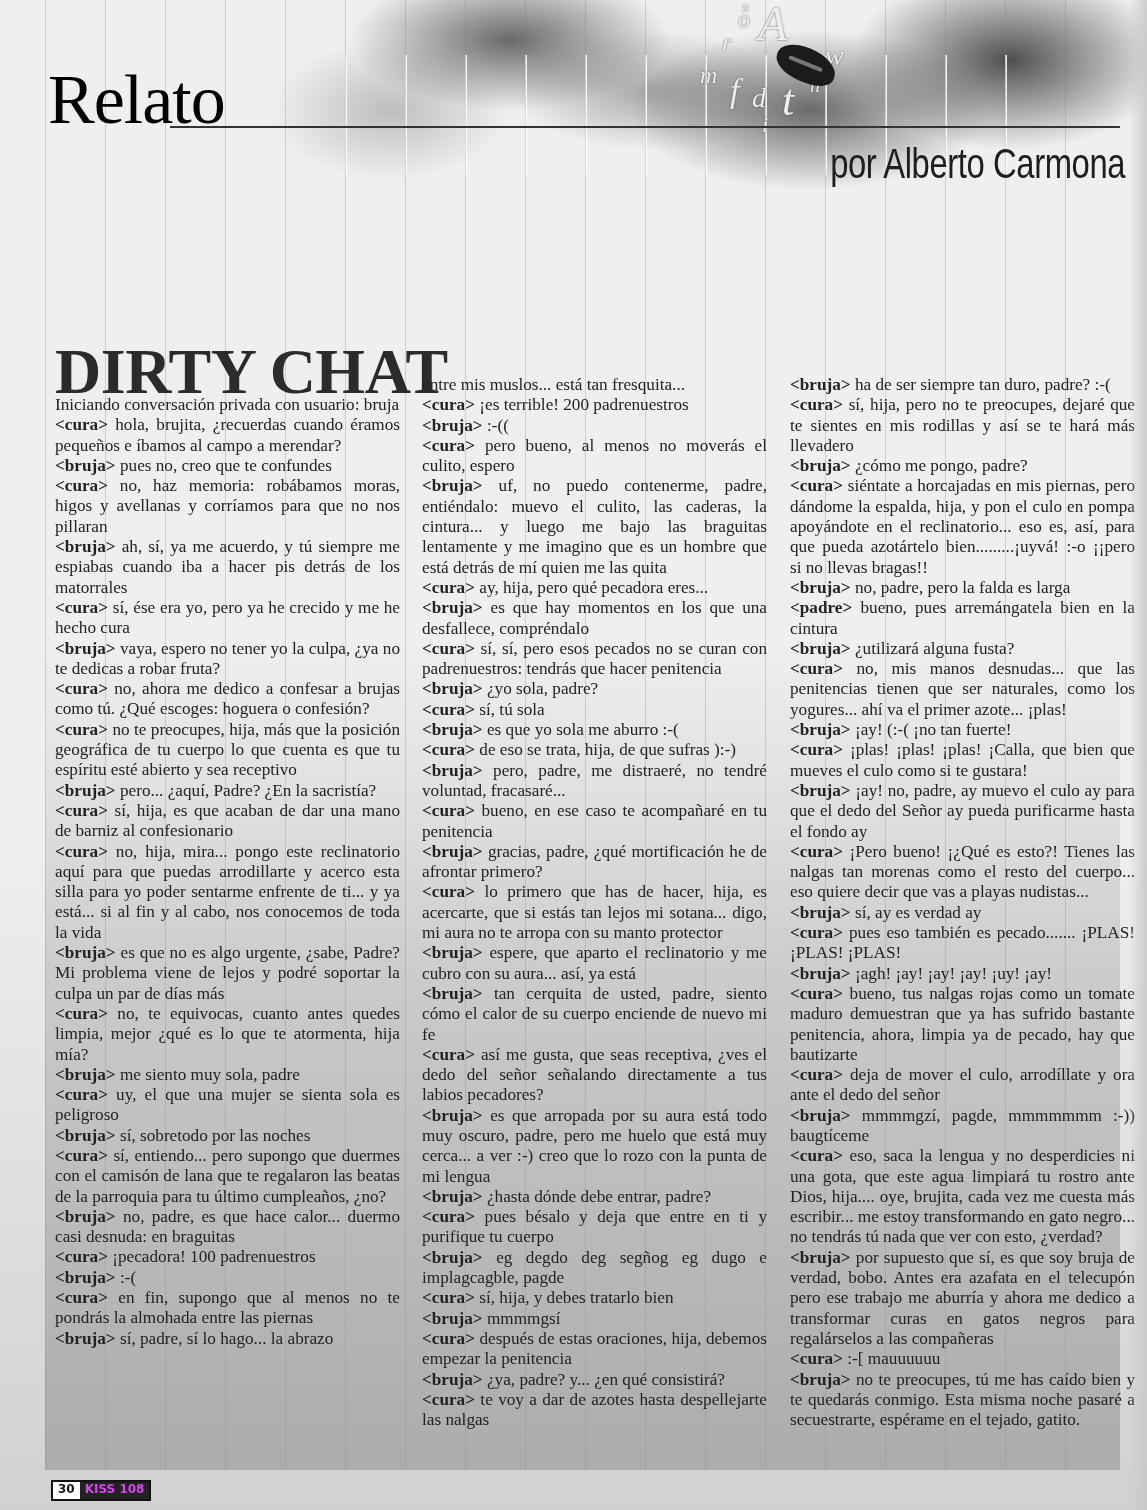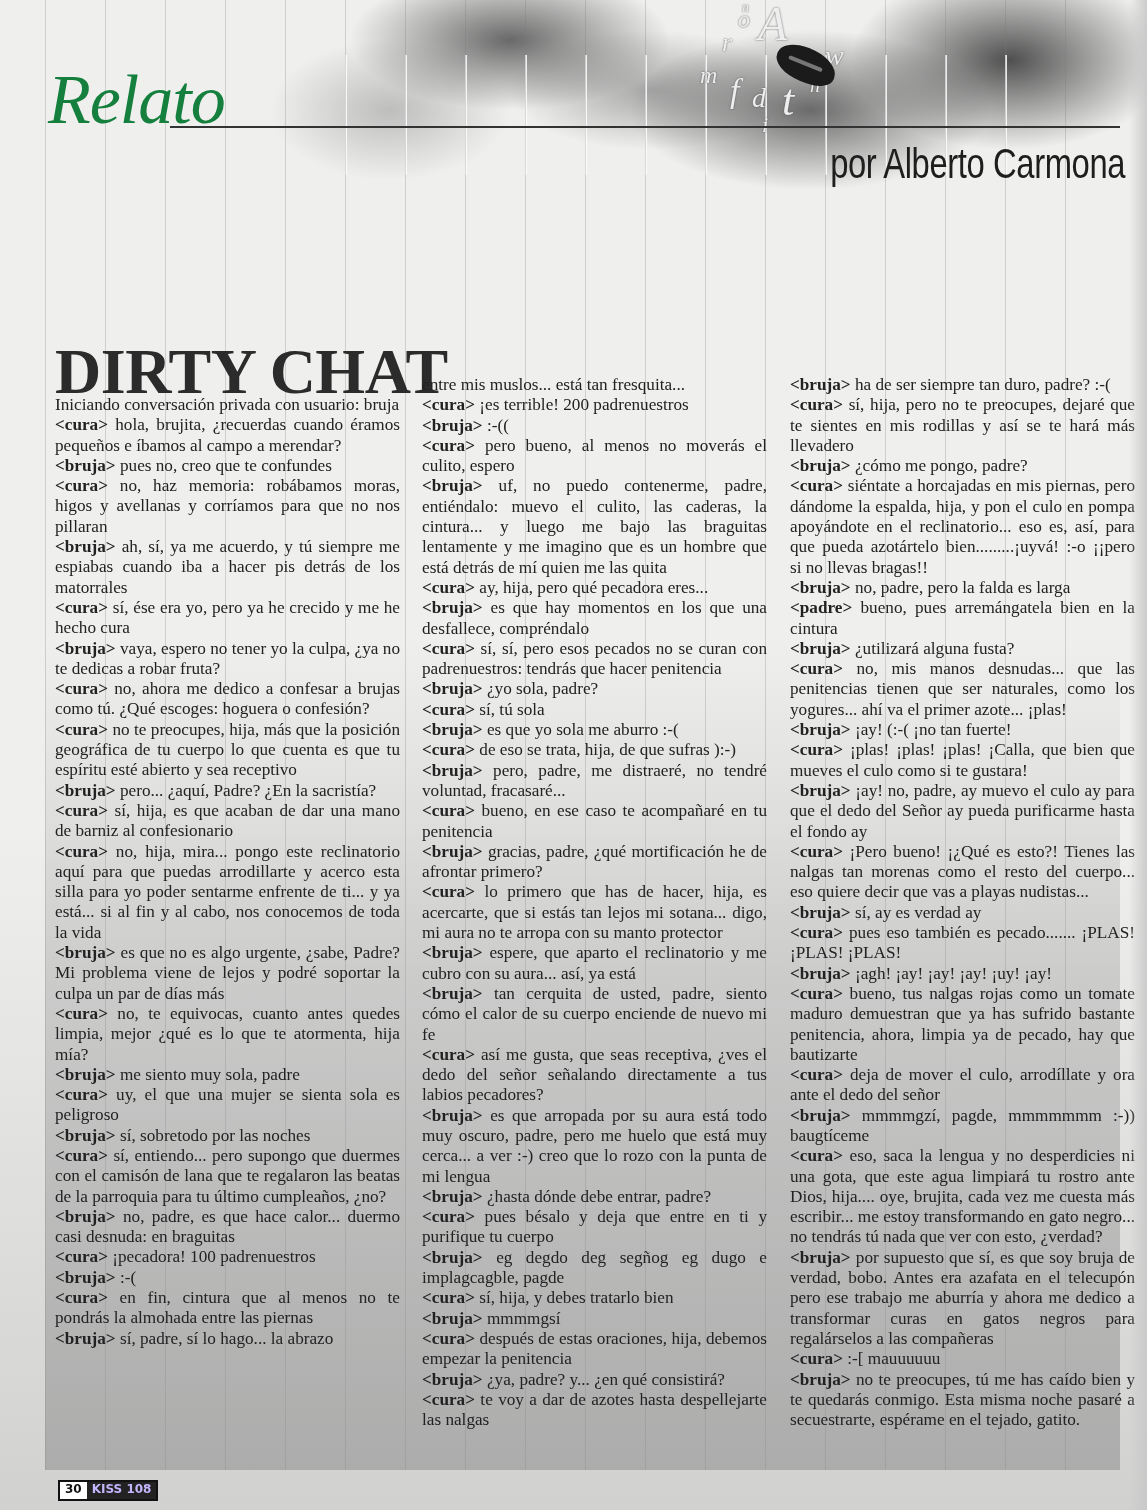--- a/index.html
+++ b/index.html
@@ -32,22 +32,22 @@
       radial-gradient(ellipse 140px 60px at 400px 90px, rgba(120,120,120,0.6), rgba(120,120,120,0) 100%),
       radial-gradient(ellipse 160px 90px at 760px 60px, rgba(40,40,40,0.8), rgba(40,40,40,0) 100%),
       radial-gradient(ellipse 120px 70px at 140px 110px, rgba(140,140,140,0.5), rgba(140,140,140,0) 100%);
   }
   .header-lines {
     position: absolute; left: 345px; top: 55px; width: 700px; height: 120px;
     background-image: repeating-linear-gradient(to right, rgba(255,255,255,0.85) 0 2px, transparent 2px 60px);
   }
   .section-title {
     position: absolute; left: 48px; top: 60px;
-    font-family: "Liberation Serif", serif; font-style: italic;
-    font-size: 70px; color: #15803d; letter-spacing: -1px;
+    font-family: "Liberation Serif", serif; 
+    font-size: 70px; color: #000000; letter-spacing: -1px;
   }
   .title-rule {
     position: absolute; left: 170px; top: 126px; width: 950px; height: 2px; background: #333;
   }
   .byline {
     position: absolute; right: 22px; top: 140px;
     font-family: "Liberation Sans", sans-serif; font-size: 42px; color: #1e1e1e;
     transform: scaleX(0.78); transform-origin: right top; letter-spacing: -0.5px;
   }
   .deco { position: absolute; left: 700px; top: 0; width: 200px; height: 150px; }
@@ -68,26 +68,26 @@
     position: absolute; width: 345px;
     font-size: 17.2px; line-height: 20.3px; text-align: justify;
   }
   .col1 { left: 55px; top: 395px; }
   .col2 { left: 422px; top: 375px; }
   .col3 { left: 790px; top: 375px; }
   .intro { display: block; }
   .line { display: block; }
   .speaker { font-weight: bold; }
   .footer {
-    position: absolute; left: 58px; top: 1480px; height: 17px;
+    position: absolute; left: 51px; top: 1480px; height: 17px;
     display: flex; border: 2px solid #111;
     font-family: "DejaVu Sans", sans-serif; font-weight: bold; font-size: 12px; justify-content: space-between;
   }
   .footer .num { background: #fff; color: #111; padding: 0 5px; line-height: 15px; }
-  .footer .mag { background: #222; color: #c4b5fd; padding: 0 5px; line-height: 15px; }
+  .footer .mag { background: #222; color: #d946ef; padding: 0 5px; line-height: 15px; }
   .right-edge {
     position: absolute; right: 0; top: 0; width: 18px; height: 1510px;
     background: linear-gradient(to right, rgba(255,255,255,0), rgba(200,200,200,0.9));
   }
 </style>
 </head>
 <body>
 
 <div class="page-bg"></div>
 <div class="header-cloud"></div>
@@ -132,21 +132,21 @@
       <span class="line"><span class="speaker">&lt;cura&gt;</span><span> no, hija, mira... pongo este reclinatorio aquí para que puedas arrodillarte y acerco esta silla para yo poder sentarme enfrente de ti... y ya está... si al fin y al cabo, nos conocemos de toda la vida</span></span>
       <span class="line"><span class="speaker">&lt;bruja&gt;</span><span> es que no es algo urgente, ¿sabe, Padre? Mi problema viene de lejos y podré soportar la culpa un par de días más</span></span>
       <span class="line"><span class="speaker">&lt;cura&gt;</span><span> no, te equivocas, cuanto antes quedes limpia, mejor ¿qué es lo que te atormenta, hija mía?</span></span>
       <span class="line"><span class="speaker">&lt;bruja&gt;</span><span> me siento muy sola, padre</span></span>
       <span class="line"><span class="speaker">&lt;cura&gt;</span><span> uy, el que una mujer se sienta sola es peligroso</span></span>
       <span class="line"><span class="speaker">&lt;bruja&gt;</span><span> sí, sobretodo por las noches</span></span>
       <span class="line"><span class="speaker">&lt;cura&gt;</span><span> sí, entiendo... pero supongo que duermes con el camisón de lana que te regalaron las beatas de la parroquia para tu último cumpleaños, ¿no?</span></span>
       <span class="line"><span class="speaker">&lt;bruja&gt;</span><span> no, padre, es que hace calor... duermo casi desnuda: en braguitas</span></span>
       <span class="line"><span class="speaker">&lt;cura&gt;</span><span> ¡pecadora! 100 padrenuestros</span></span>
       <span class="line"><span class="speaker">&lt;bruja&gt;</span><span> :-(</span></span>
-      <span class="line"><span class="speaker">&lt;cura&gt;</span><span> en fin, cintura que al menos no te pondrás la almohada entre las piernas</span></span>
+      <span class="line"><span class="speaker">&lt;cura&gt;</span><span> en fin, supongo que al menos no te pondrás la almohada entre las piernas</span></span>
       <span class="line"><span class="speaker">&lt;bruja&gt;</span><span> sí, padre, sí lo hago... la abrazo</span></span>
     </div>
 </div>
 <div class="column col2">
     <div id="c1">
       <span class="line"><span class="speaker"></span><span>entre mis muslos... está tan fresquita...</span></span>
       <span class="line"><span class="speaker">&lt;cura&gt;</span><span> ¡es terrible! 200 padrenuestros</span></span>
       <span class="line"><span class="speaker">&lt;bruja&gt;</span><span> :-((</span></span>
       <span class="line"><span class="speaker">&lt;cura&gt;</span><span> pero bueno, al menos no moverás el culito, espero</span></span>
       <span class="line"><span class="speaker">&lt;bruja&gt;</span><span> uf, no puedo contenerme, padre, entiéndalo: muevo el culito, las caderas, la cintura... y luego me bajo las braguitas lentamente y me imagino que es un hombre que está detrás de mí quien me las quita</span></span>

